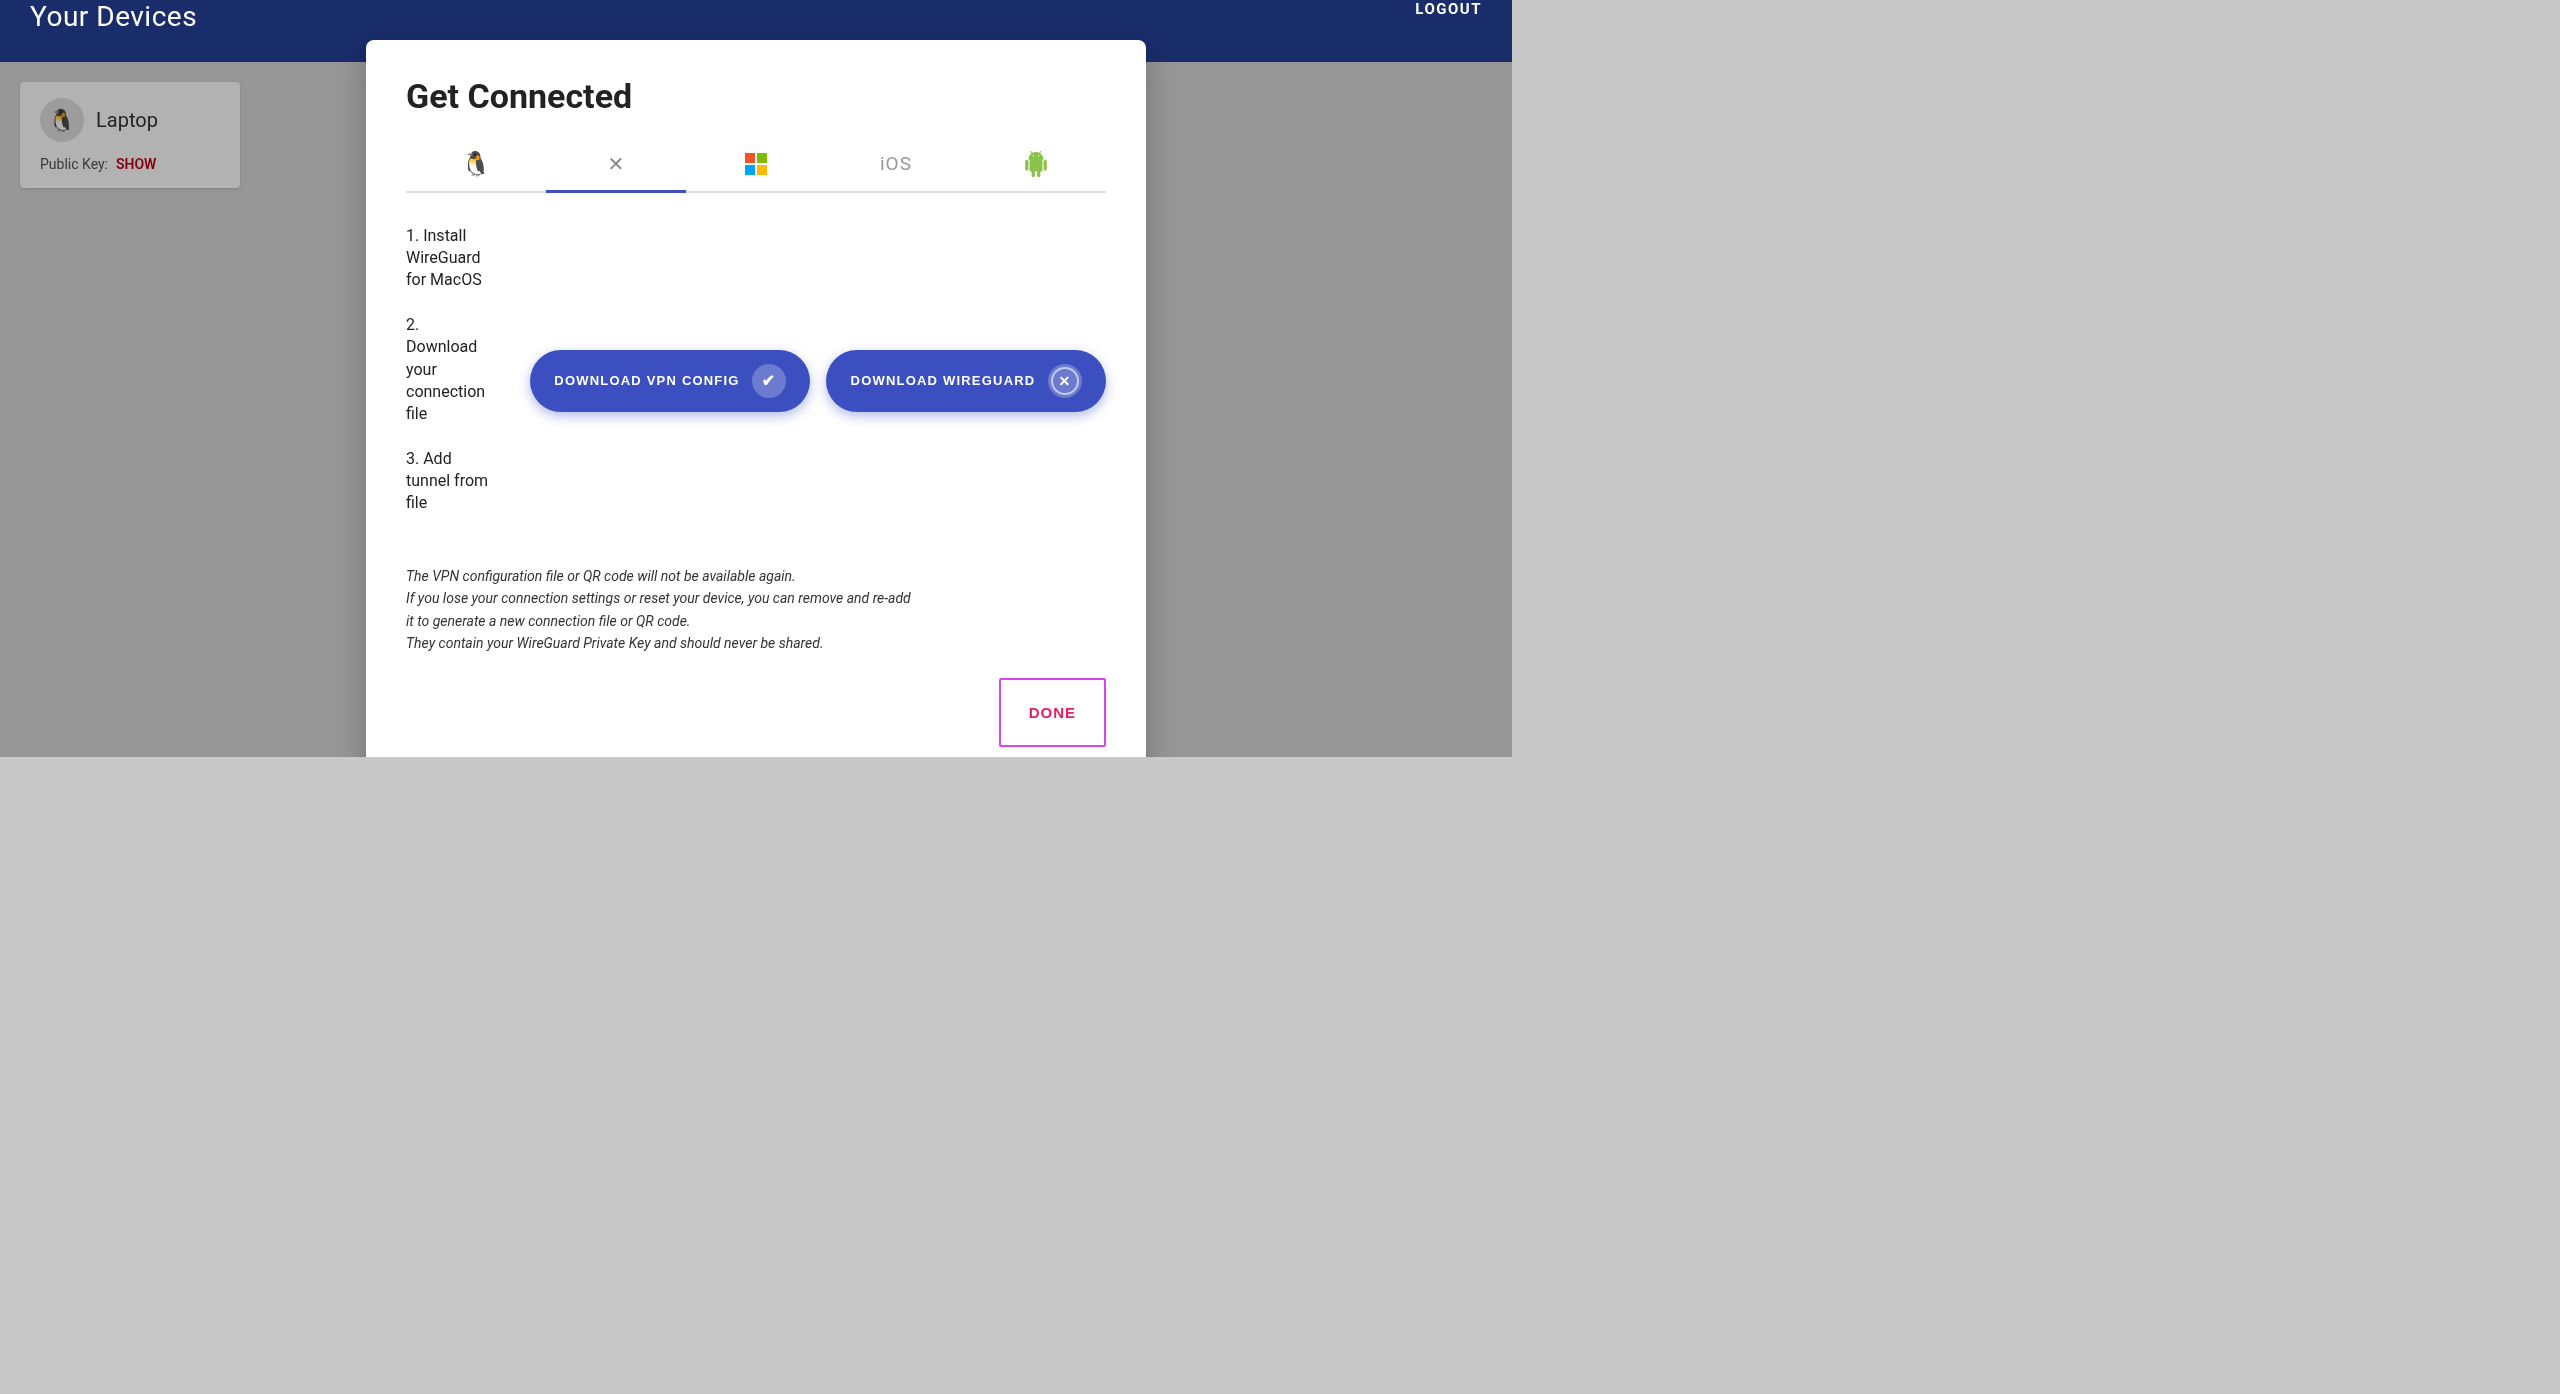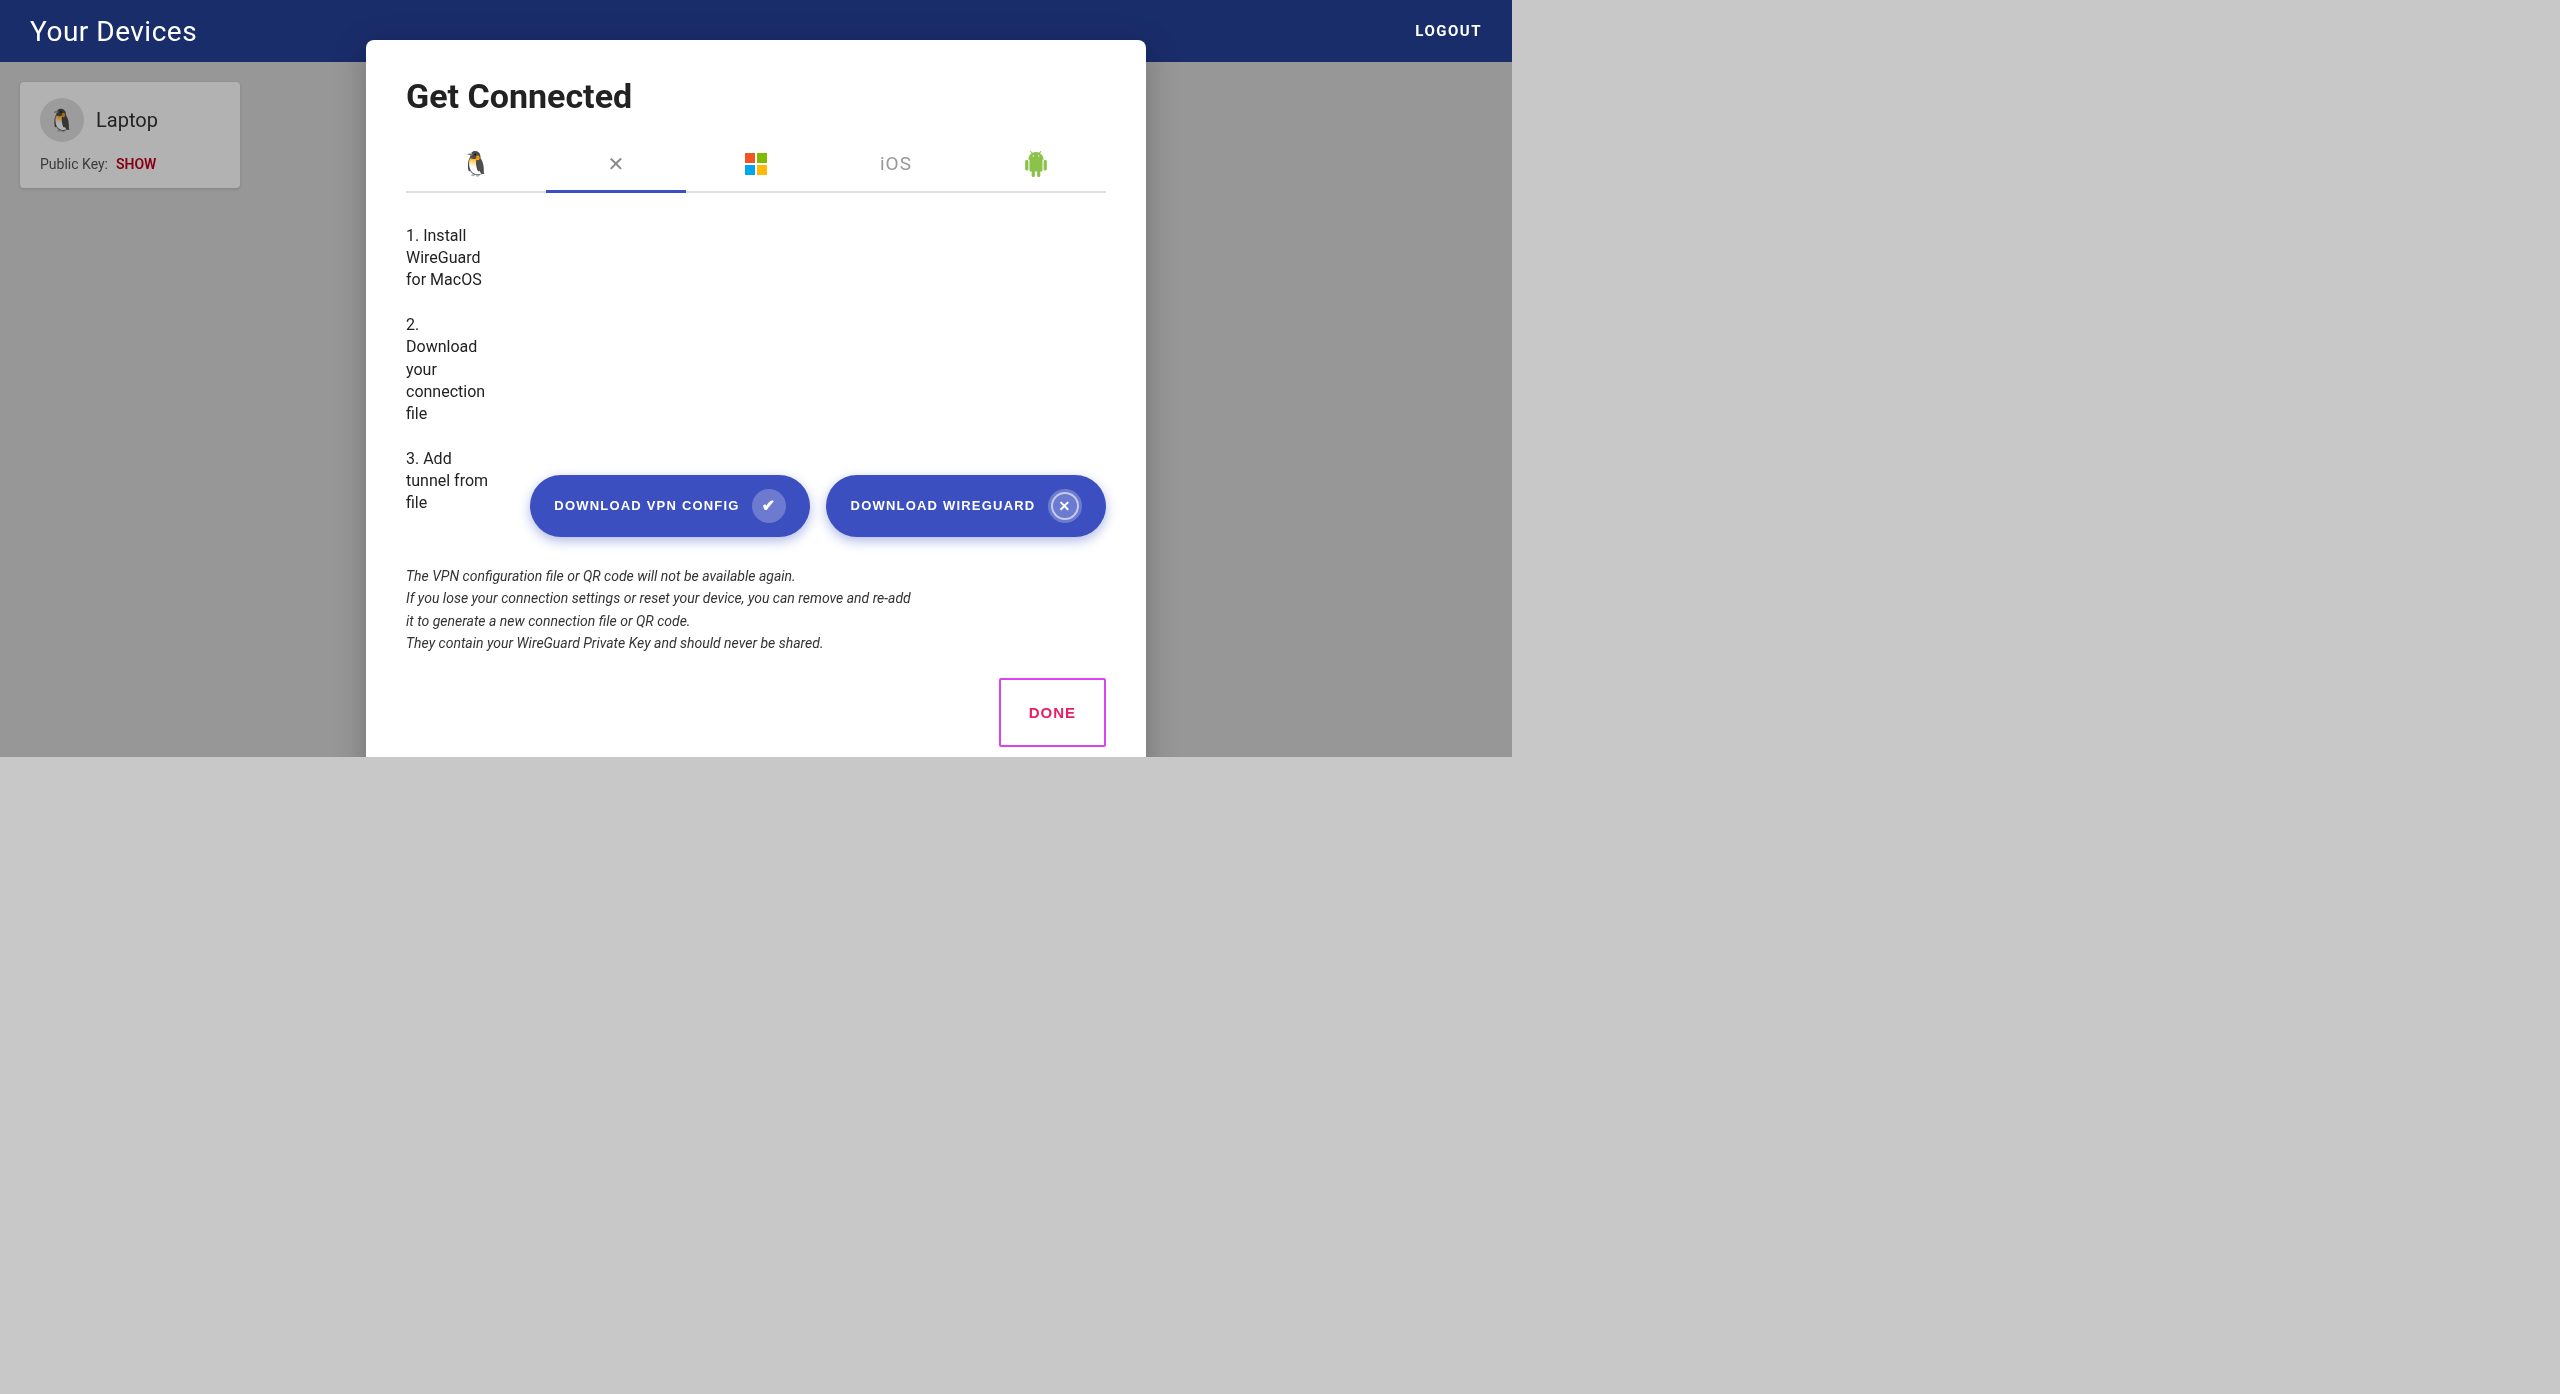--- a/index.html
+++ b/index.html
@@ -10,21 +10,20 @@
       height: 757px;
       overflow: hidden;
       position: relative;
     }
 
     
     .header {
       background: #1a2d6b;
       height: 62px;
       display: flex;
-      align-items: center;
       justify-content: space-between;
       padding: 0 30px;
     }
     .header-title {
       color: #ffffff;
       font-size: 28px;
       font-weight: 400;
       letter-spacing: 0.5px;
     }
     .header-logout {
@@ -149,21 +148,21 @@
     .tab-windows .tab-icon { color: #00a4ef; }
     
     .tab-ios .tab-icon { color: #999; font-size: 15px; font-weight: 400; letter-spacing: 1px; }
     
     .tab-android .tab-icon { color: #8bc34a; }
 
     
     .steps-area {
       display: flex;
       gap: 40px;
-      align-items: flex-end;
+      align-items: center;
       margin-bottom: 28px;
     }
     .steps-list {
       flex: 1;
     }
     .step-item {
       font-size: 16px;
       color: #222;
       margin-bottom: 22px;
       line-height: 1.4;

